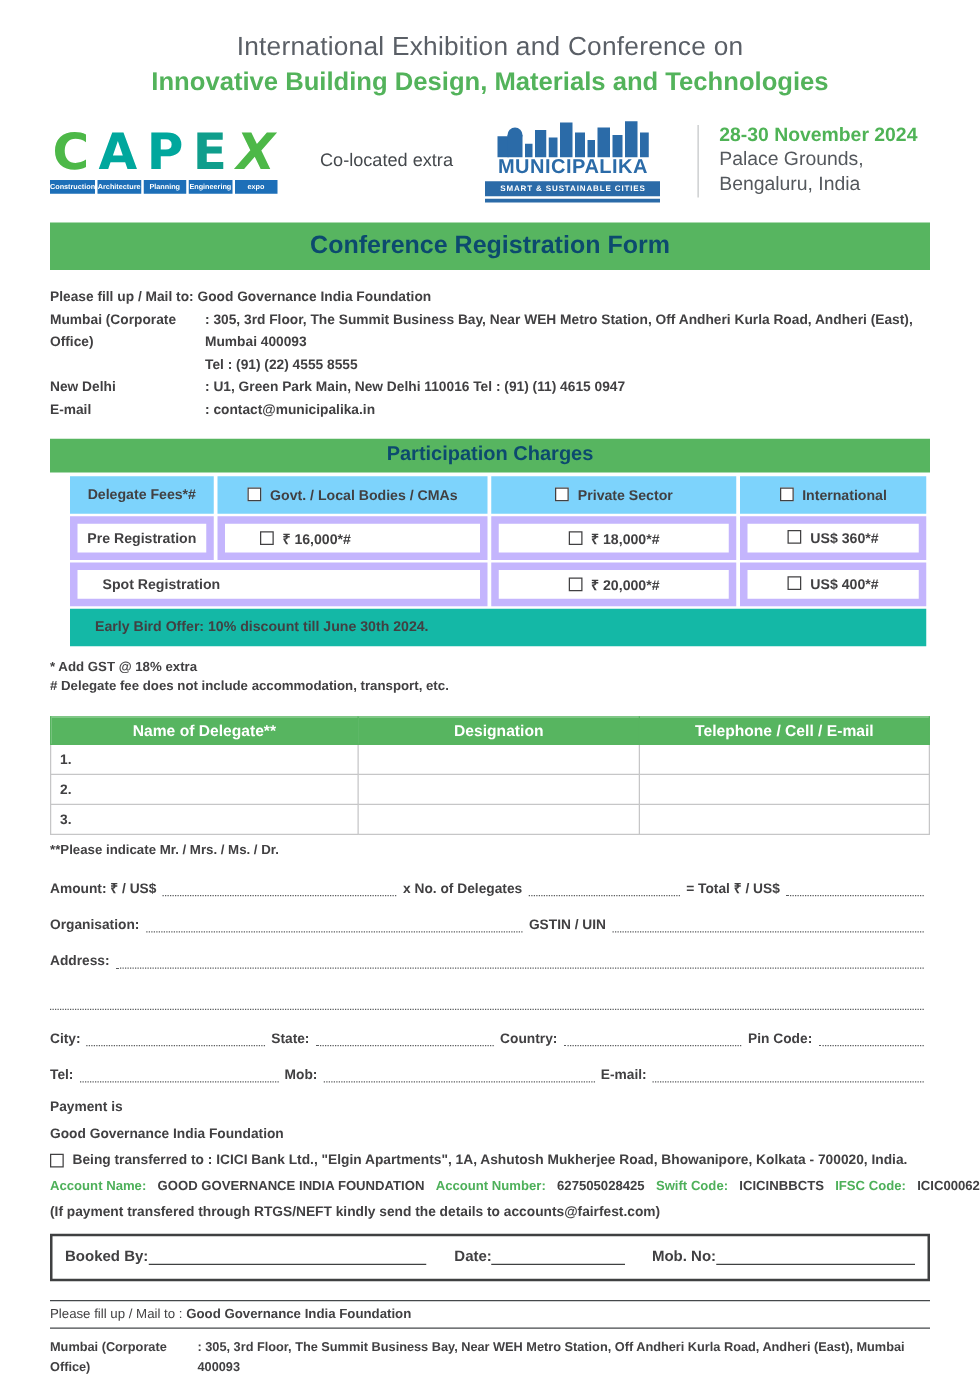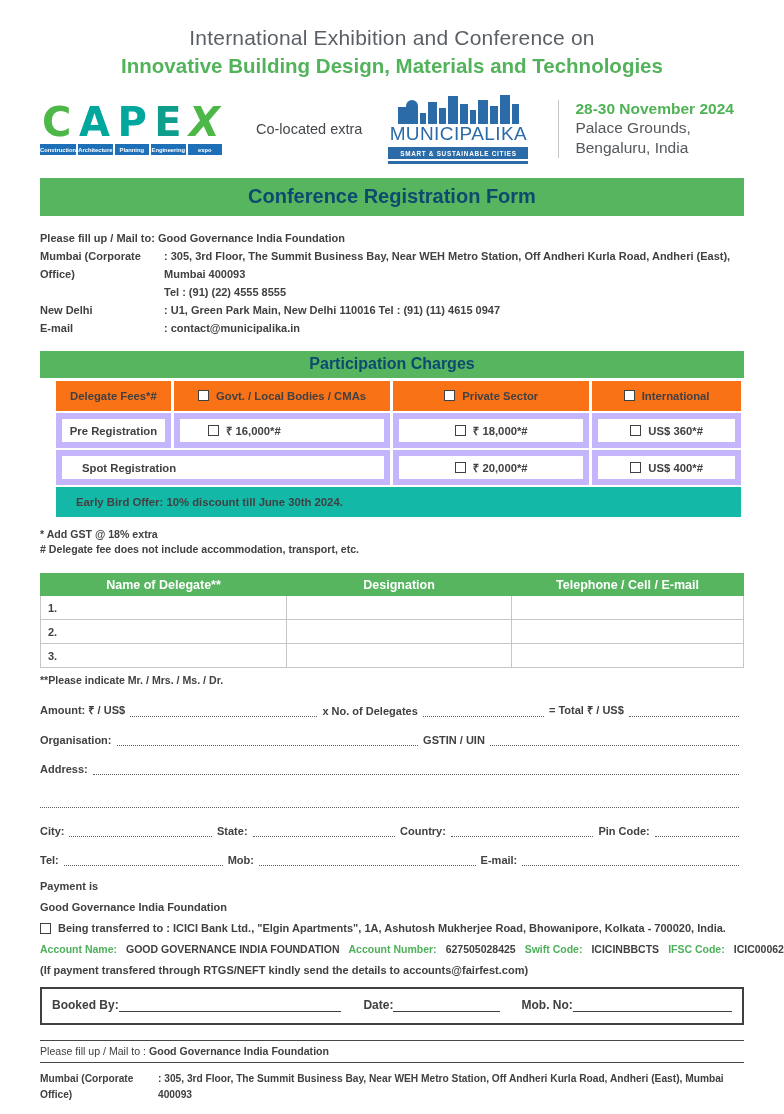--- a/index.html
+++ b/index.html
@@ -24,42 +24,42 @@
   .capex-letters span:nth-child(4){ color:#0f9e8c; }
   .capex-letters span:nth-child(5){ color:#4db848; font-style:italic; }
   .capex-chips { display:flex; gap:2px; margin-top:3px; }
   .chip { background:#1d6fb8; color:#fff; font-size:5.8px; font-weight:700; padding:2.5px 0; flex:1; text-align:center; white-space:nowrap; }
   .chip:last-child { background:#1d6fb8; }
 
   .colocated { margin:0 26px 0 34px; font-size:14.5px; color:#44484c; }
 
   .muni { width:140px; text-align:center; }
   .muni-sky { display:block; margin:0 auto; }
-  .muni-name { color:#2b6ba8; font-weight:400; font-size:19px; letter-spacing:.4px; margin-top:-1px; }
+  .muni-name { color:#2b6ba8; font-weight:700; font-size:16px; letter-spacing:.4px; margin-top:-1px; }
   .muni-tag { background:#2b6ba8; color:#fff; font-size:6.4px; font-weight:700; letter-spacing:.7px; padding:2.5px 0 2px; margin-top:2px; }
   .muni-line { height:2.5px; background:#2b6ba8; margin-top:2.5px; }
 
   .event { margin-left:30px; padding-left:16px; border-left:1.5px solid #c4c6c8; }
   .event-dates { color:#4fb356; font-weight:700; font-size:15.5px; }
   .event-line { color:#54585d; font-size:15.5px; line-height:1.3; }
 
   .banner { background:#57b560; color:#0c4a6e; text-align:center; font-weight:700; }
   .banner-big { margin-top:16px; font-size:20px; padding:7px 0 8px; }
   .banner-small { margin-top:14px; font-size:16px; padding:4px 0 5px; }
 
   
   .mail { margin-top:13px; font-size:11px; line-height:18px; font-weight:700; }
   .mail-row { display:flex; }
   .mail-label { flex:0 0 124px; }
   .mail-indent { padding-left:124px; }
 
   
   .fee-table { margin-left:13px; width:calc(100% - 13px); border-collapse:separate; border-spacing:3px 2px; font-size:11.3px; font-weight:700; margin-top:1px; }
   .fee-table td { vertical-align:middle; }
-  .fee-head td { background:#f97316; height:30px; text-align:center; }
+  .fee-head td { background:#7dd3fc; height:30px; text-align:center; }
   .fee-row td { border:6px solid #c4b5fd; height:35px; }
   .fee-early td { background:#14b8a6; height:30px; padding-left:20px; }
   .cell-pad { padding-left:28px; }
   .cell-pad-lbl { padding-left:20px; }
   .cell-center { text-align:center; }
   .cb { display:inline-block; width:11px; height:11px; border:1.6px solid #414042; vertical-align:-1px; margin-right:7px; background:#fff; }
   .footnotes { margin-top:8px; font-size:10.6px; line-height:15px; font-weight:700; }
 
   
   .del-table { width:100%; border-collapse:collapse; margin-top:16px; font-size:11px; font-weight:700; }

